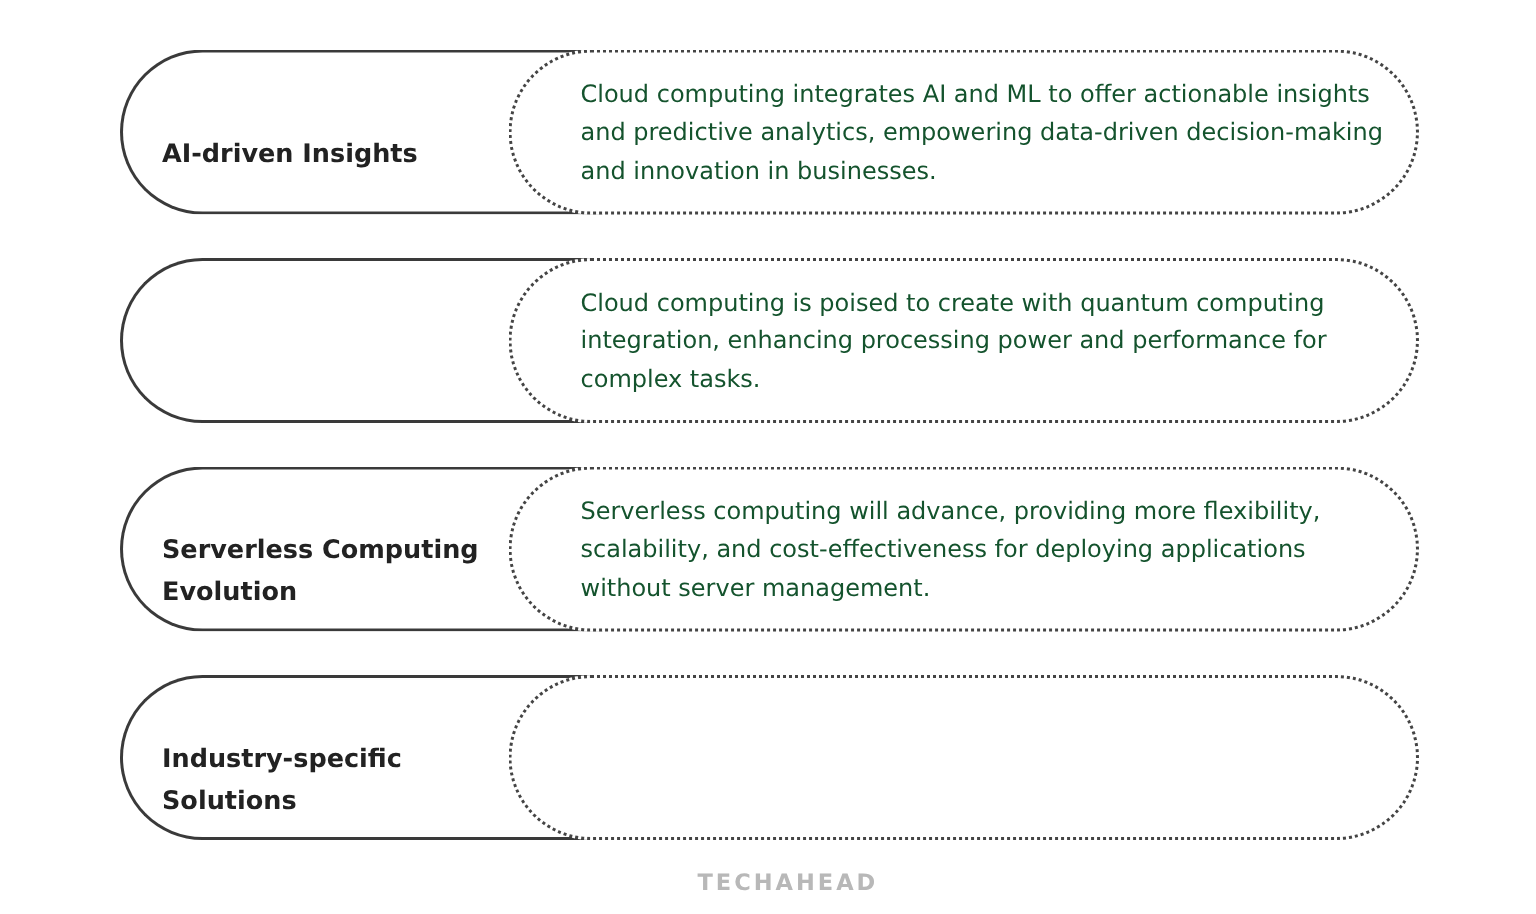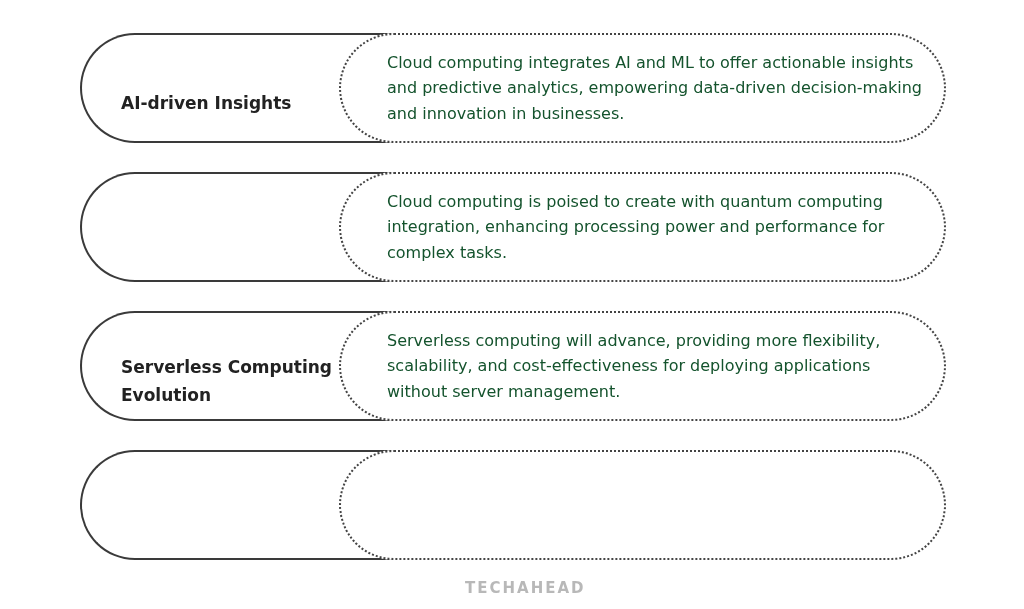--- a/index.html
+++ b/index.html
@@ -6,21 +6,21 @@
   body { width: 1024px; height: 609px; position: relative; overflow: hidden;
          font-family: "DejaVu Sans", "Liberation Sans", sans-serif; }
   .row { position: absolute; left: 80px; width: 866px; height: 110px; }
   .outer { position: absolute; left: 0; top: 0; width: 320px; height: 106px;
            border: 2px solid #3a3a3a; border-right: none;
            border-radius: 55px 0 0 55px; box-sizing: content-box; }
   .inner { position: absolute; left: 259px; top: 0; width: 603px; height: 106px;
            border: 2px dotted #444; border-radius: 55px; background: #fff; }
   .title { position: absolute; left: 28px; top: 0; height: 139px; width: 230px;
            display: flex; align-items: center; font-size: 17px; font-weight: bold;
-           color: #222; line-height: 28px; margin-left: 13px; }
+           color: #222; line-height: 28px; }
   .desc { position: absolute; left: 307px; top: 0; height: 110px; width: 540px;
           display: flex; align-items: center; font-size: 16px; color: #14532d;
           line-height: 25.5px; }
   .logo { position: absolute; left: 447px; top: 579px; font-size: 15px;
           font-weight: bold; letter-spacing: 2px; color: #b8b8b8;
           font-family: "DejaVu Sans", sans-serif; margin-left: 18px; }
 </style>
 </head>
 <body>
 
@@ -40,15 +40,16 @@
 <div class="row" style="top:311px;">
   <div class="outer"></div>
   <div class="inner"></div>
   <div class="title">Serverless Computing Evolution</div>
   <div class="desc">Serverless computing will advance, providing more flexibility, scalability, and cost-effectiveness for deploying applications without server management.</div>
 </div>
 
 <div class="row" style="top:450px;">
   <div class="outer"></div>
   <div class="inner"></div>
+  <div class="title">Industry-specific Solutions</div>
 </div>
 
 <div class="logo">TECHAHEAD</div>
 
 </body></html>

